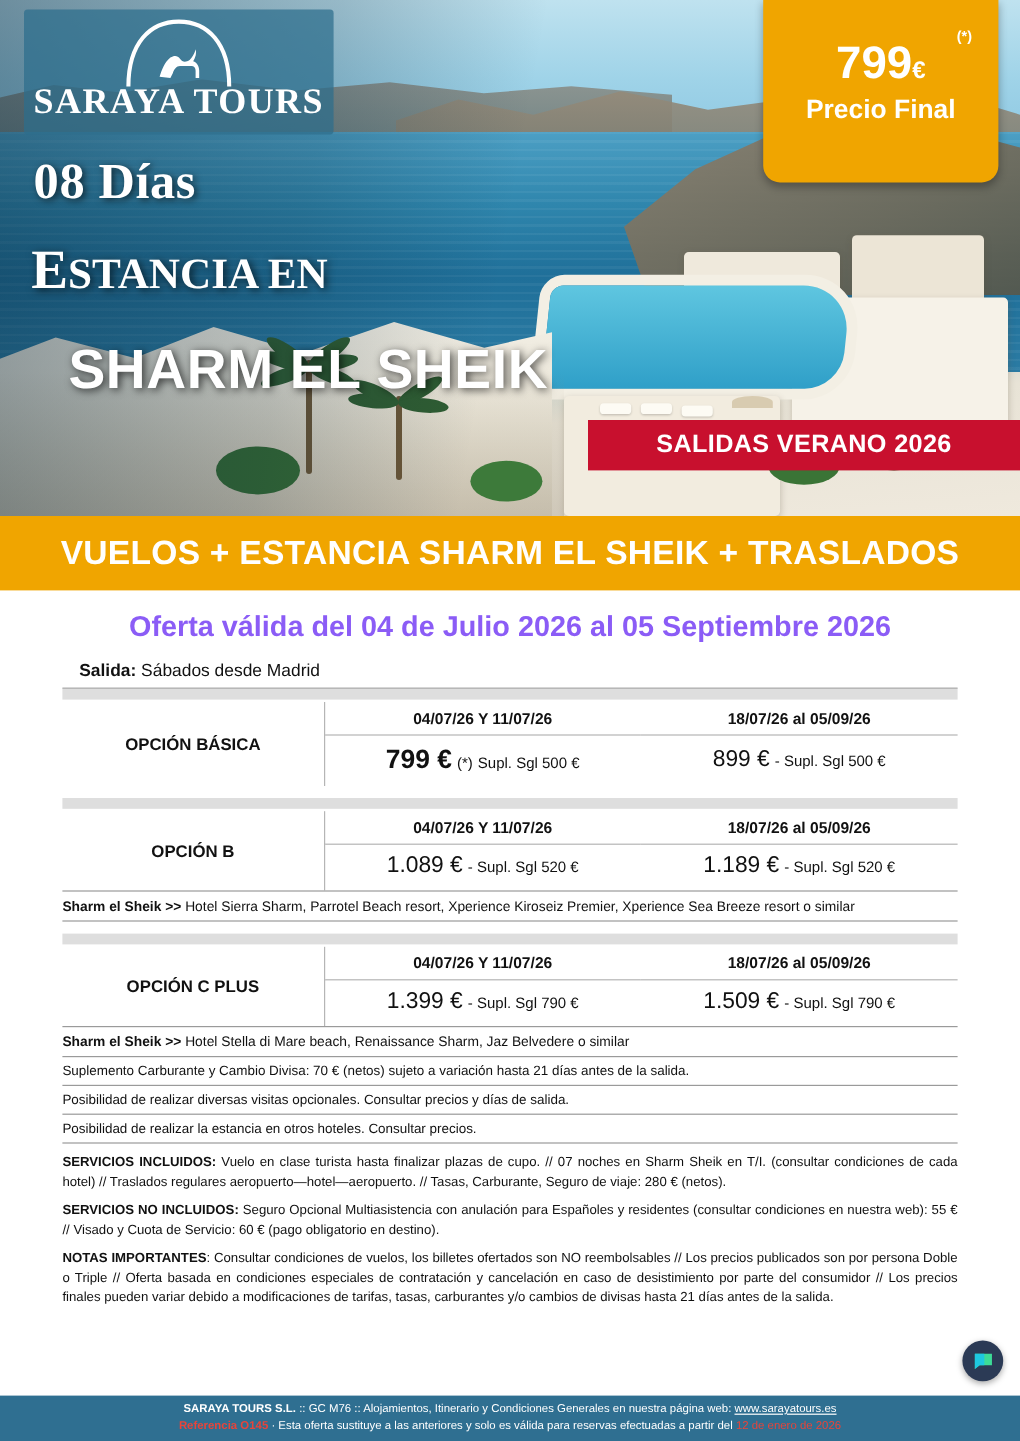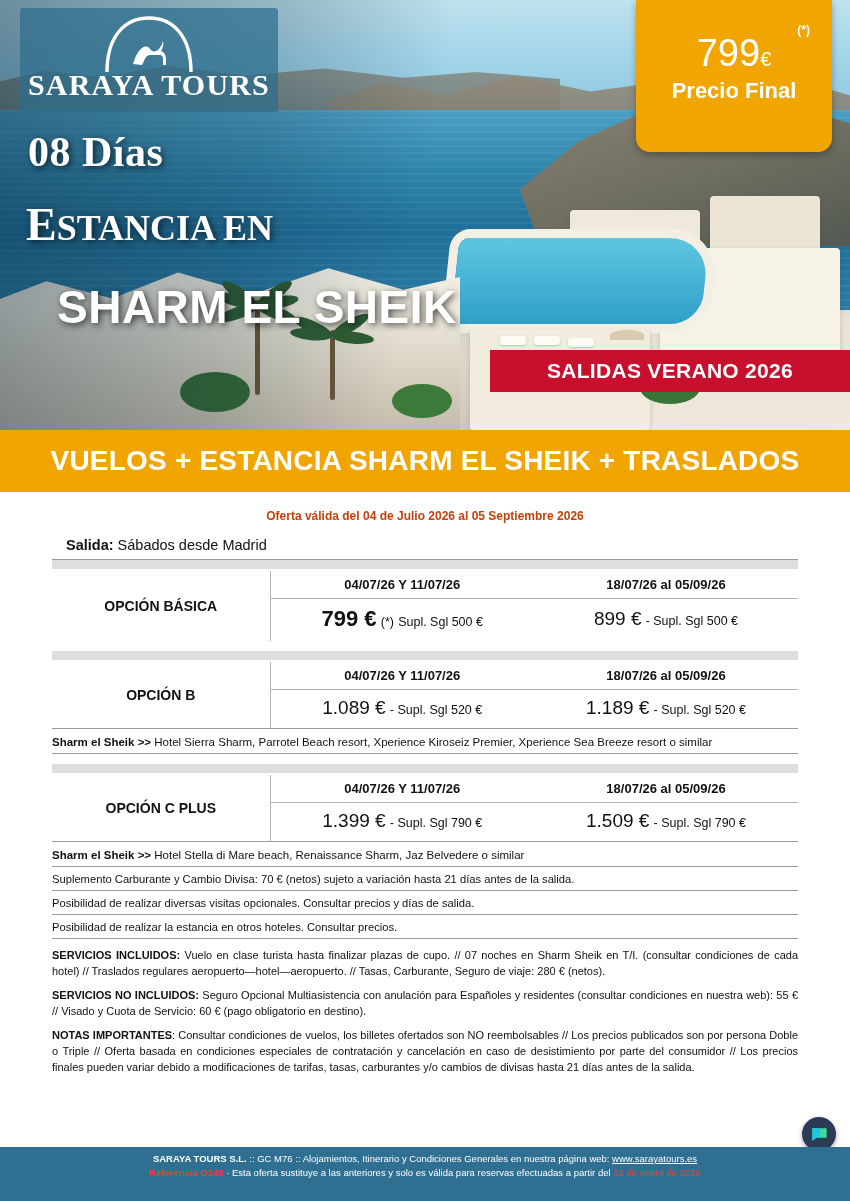--- a/index.html
+++ b/index.html
@@ -136,42 +136,42 @@
   .promo{
     position:absolute; right:18px; top:0; width:196px; height:152px;
     background:#f0a500;
     border-bottom-left-radius:14px; border-bottom-right-radius:14px;
     color:#ffffff; text-align:center; padding-top:18px;
     box-shadow:0 3px 7px rgba(0,0,0,.3);
   }
   .promo .p-title{ font-size:33px; font-weight:700; letter-spacing:1px; line-height:1;}
   .promo .p-ast{ font-size:12px; font-weight:700; text-align:right; padding-right:22px; margin-top:6px; line-height:1;}
   .promo .p-price{ font-size:38px; font-weight:700; line-height:1; margin-top:-2px;}
-  .promo .p-price span{ font-size:20px; font-weight:400;}
+  .promo .p-price span{ font-size:20px; font-weight:700;}
   .promo .p-final{ font-size:22px; font-weight:700; margin-top:6px;}
 
   
   .salidas{
     position:absolute; right:0; bottom:38px; width:360px; height:42px;
     background:#c8102e; color:#ffffff;
     display:flex; align-items:center; justify-content:center;
     font-size:21px; font-weight:700; letter-spacing:.3px;
   }
 
   
   .goldband{
     width:850px; height:62px; background:#f0a500;
     display:flex; align-items:center; justify-content:center;
     color:#ffffff; font-size:28px; font-weight:700; letter-spacing:.2px;
   }
 
   
   .content{ padding:0 26px; }
   .offer-title{
-    text-align:center; font-size:12px; font-weight:700; color:#c2410c;
+    text-align:center; font-size:24px; font-weight:700; color:#8b5cf6;
     margin-top:17px; margin-bottom:14px;
   }
   .salida-line{
     font-size:14.5px; color:#111; margin-left:40px; margin-bottom:6px;
   }
   .salida-line b{ font-weight:700; }
   .hr{ border-top:1px solid #9a9a9a; margin:0 26px 0 26px; }
 
   .price-header{
     text-align:center; font-size:12.5px; margin:9px 0 8px 0; color:#111;
@@ -212,21 +212,21 @@
   .note-line b{ font-weight:400; }
 
   .para{
     font-size:11px; color:#111; line-height:1.42; margin:9px 0 0 0;
     text-align:justify;
   }
   .para b{ font-weight:700; }
 
   
   .footer{
-    position:absolute; left:0; bottom:0; width:850px; height:54px;
+    position:absolute; left:0; bottom:0; width:850px; height:38px;
     background:#2f6f91; color:#ffffff; padding-top:5px;
   }
   .f1{ text-align:center; font-size:9.5px; line-height:1.45; }
   .f1 a{ color:#ffffff; text-decoration:underline; }
   .f2{ text-align:center; font-size:9.5px; line-height:1.45; }
   .f-red{ color:#e8443a; font-weight:700; }
   .f-red2{ color:#e8443a; }
 
   .fab{
     position:absolute; right:14px; bottom:50px; width:34px; height:34px;

